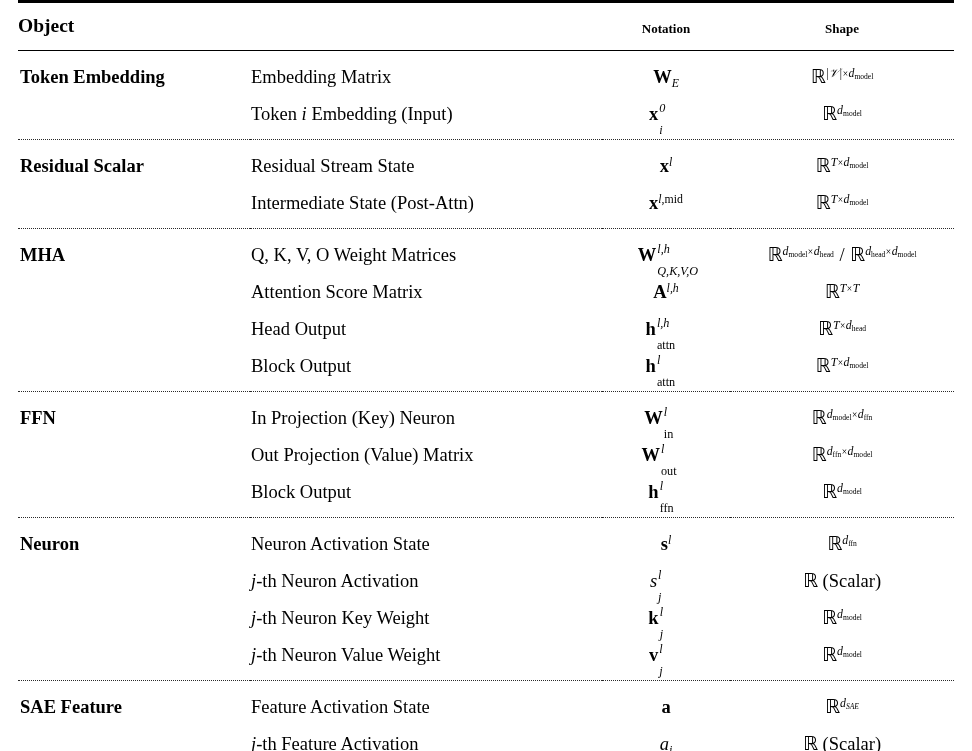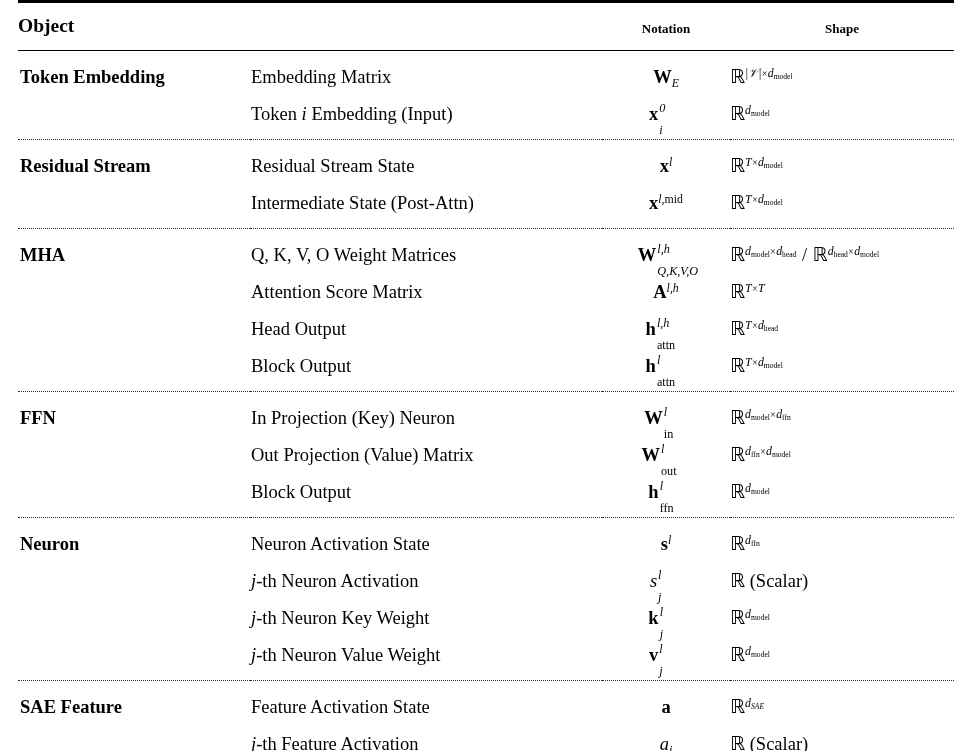--- a/index.html
+++ b/index.html
@@ -95,20 +95,21 @@
     font-size: 18.5px;
     white-space: nowrap;
     padding-left: 1px;
   }
   .cell-notation {
     text-align: center;
     font-size: 18.5px;
     white-space: nowrap;
   }
   .cell-shape {
+    text-align: center;
     font-size: 18.5px;
     white-space: nowrap;
   }
 
   
   .m { font-family: "Liberation Serif", "DejaVu Serif", serif; }
   .mi { font-style: italic; }
   .mb { font-weight: bold; font-style: normal; }          
 
   .bbR {
@@ -205,21 +206,21 @@
         <td class="cell-object"></td>
         <td class="cell-desc">Token <span class="mi">i</span> Embedding (Input)</td>
         <td class="cell-notation"><span class="supsub wide3"><span class="base m mb">x</span><span class="scripts"><span class="sup mi">0</span><span class="sub mi">i</span></span></span></td>
         <td class="cell-shape"><span class="bbR">ℝ</span><sup class="s"><span class="mi">d</span><sub class="s">model</sub></sup></td>
       </tr>
       <tr class="dotted-sep">
           <td colspan="4"></td>
         </tr>
 
       <tr class="data-row group-first">
-        <td class="cell-object">Residual Stream</td>
+        <td class="cell-object">Residual Scalar</td>
         <td class="cell-desc">Residual Stream State</td>
         <td class="cell-notation"><span class="m mb">x</span><sup class="s mi">l</sup></td>
         <td class="cell-shape"><span class="bbR">ℝ</span><sup class="s"><span class="mi">T</span><span class="times">×</span><span class="mi">d</span><sub class="s">model</sub></sup></td>
       </tr>
       <tr class="data-row group-last">
         <td class="cell-object"></td>
         <td class="cell-desc">Intermediate State (Post-Attn)</td>
         <td class="cell-notation"><span class="m mb">x</span><sup class="s"><span class="mi">l</span>,mid</sup></td>
         <td class="cell-shape"><span class="bbR">ℝ</span><sup class="s"><span class="mi">T</span><span class="times">×</span><span class="mi">d</span><sub class="s">model</sub></sup></td>
       </tr>

